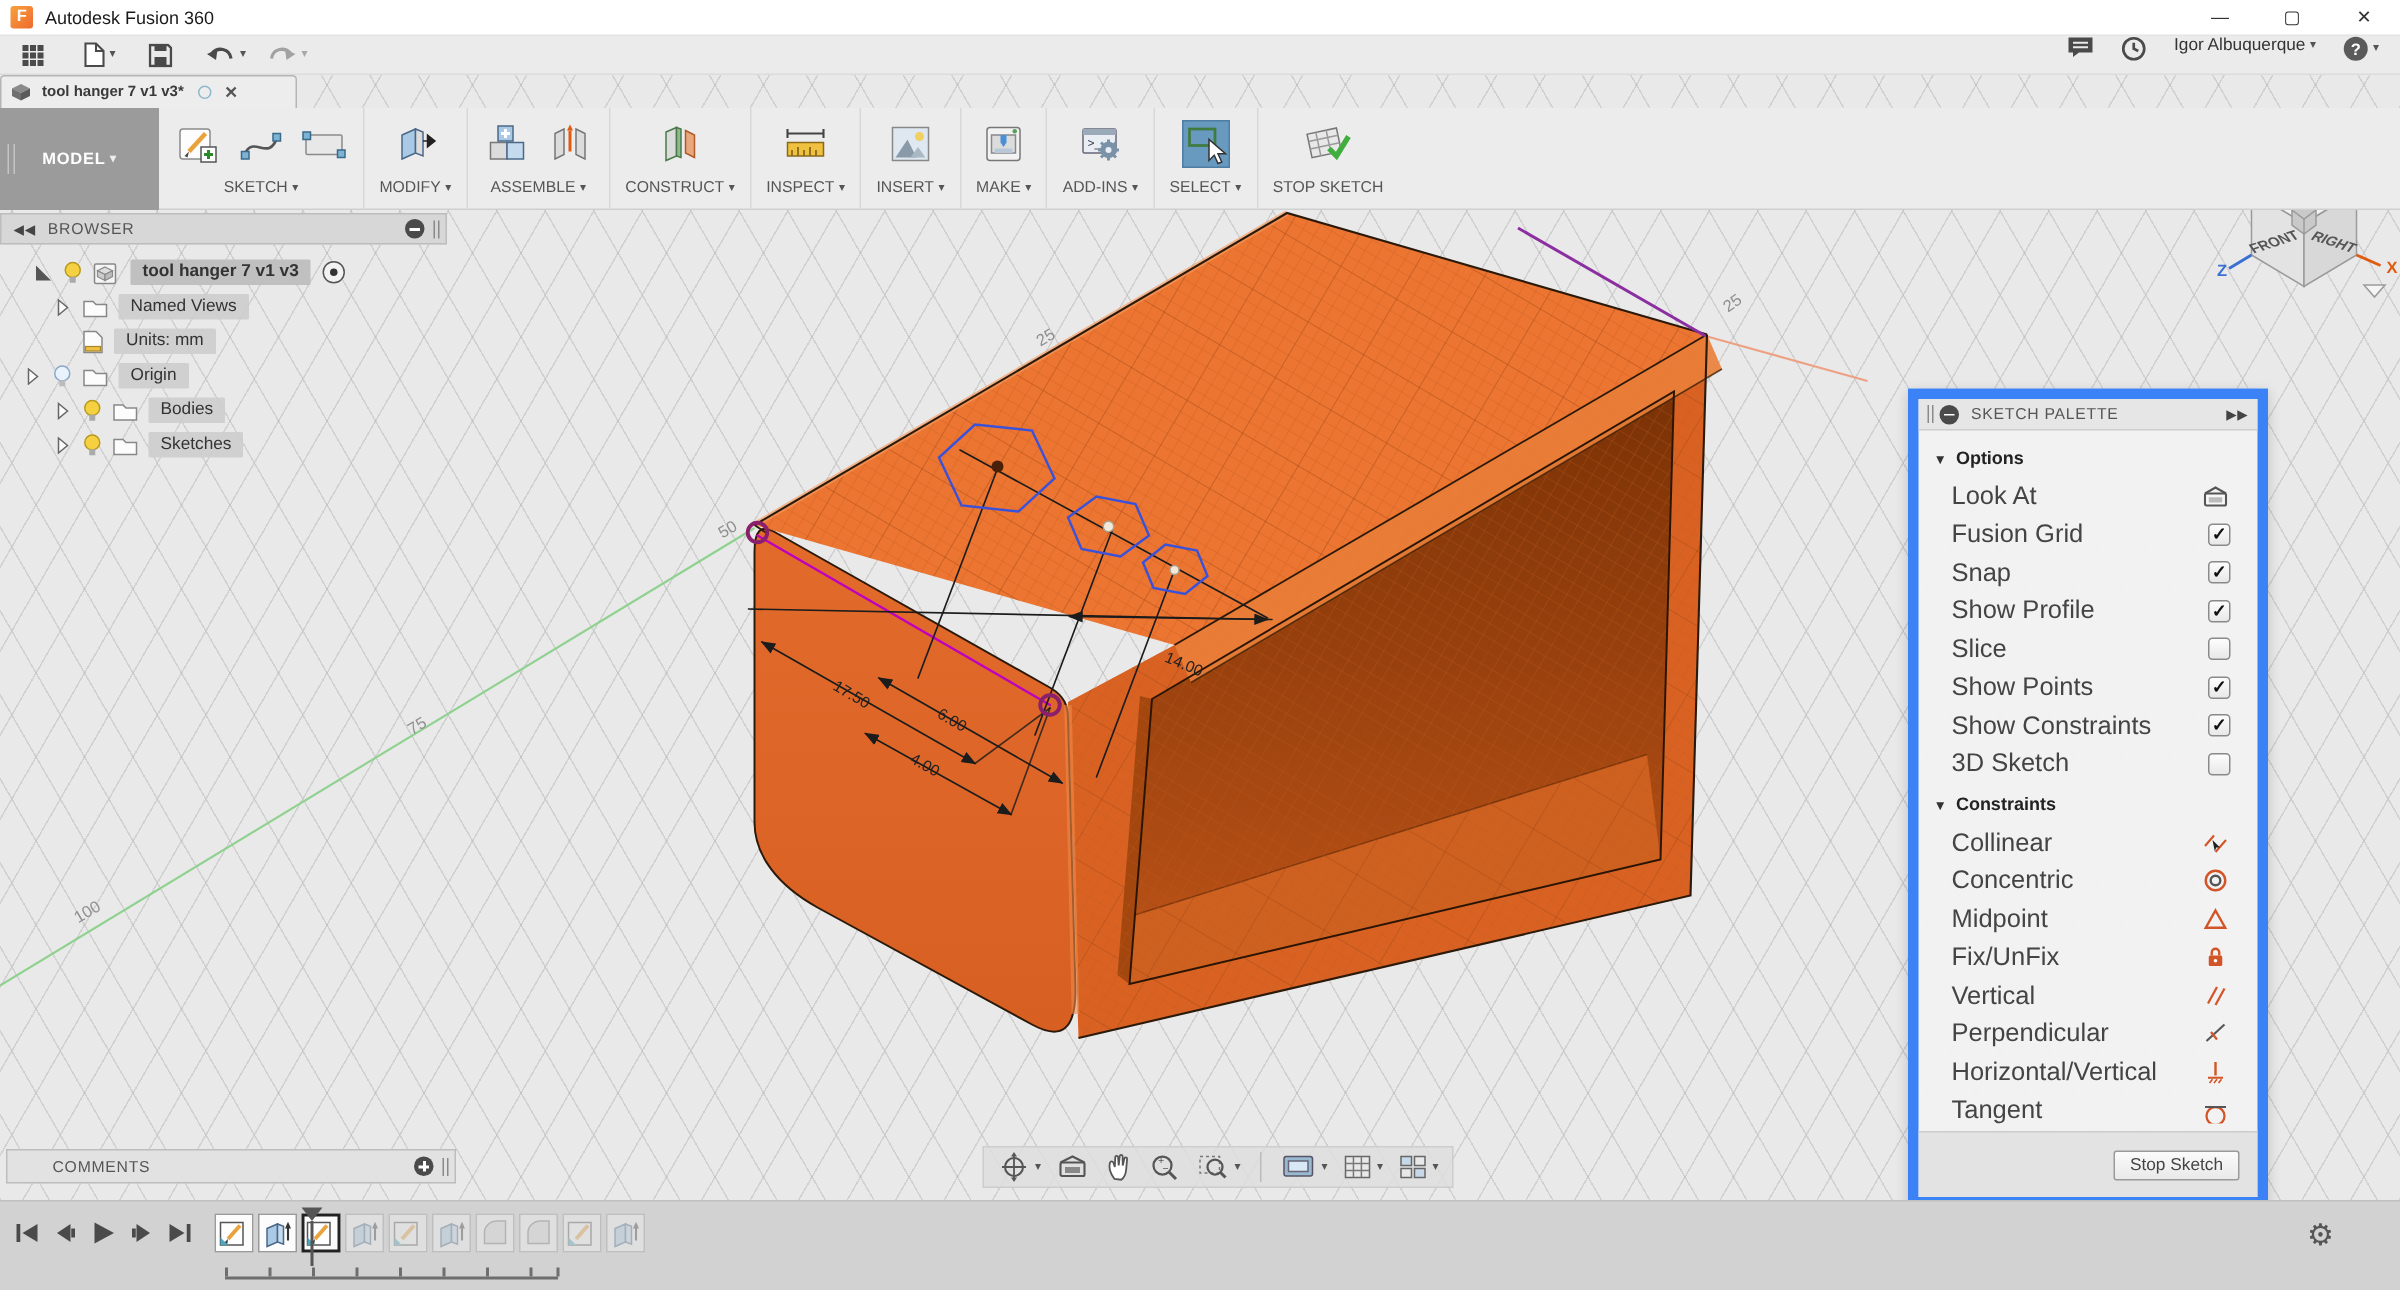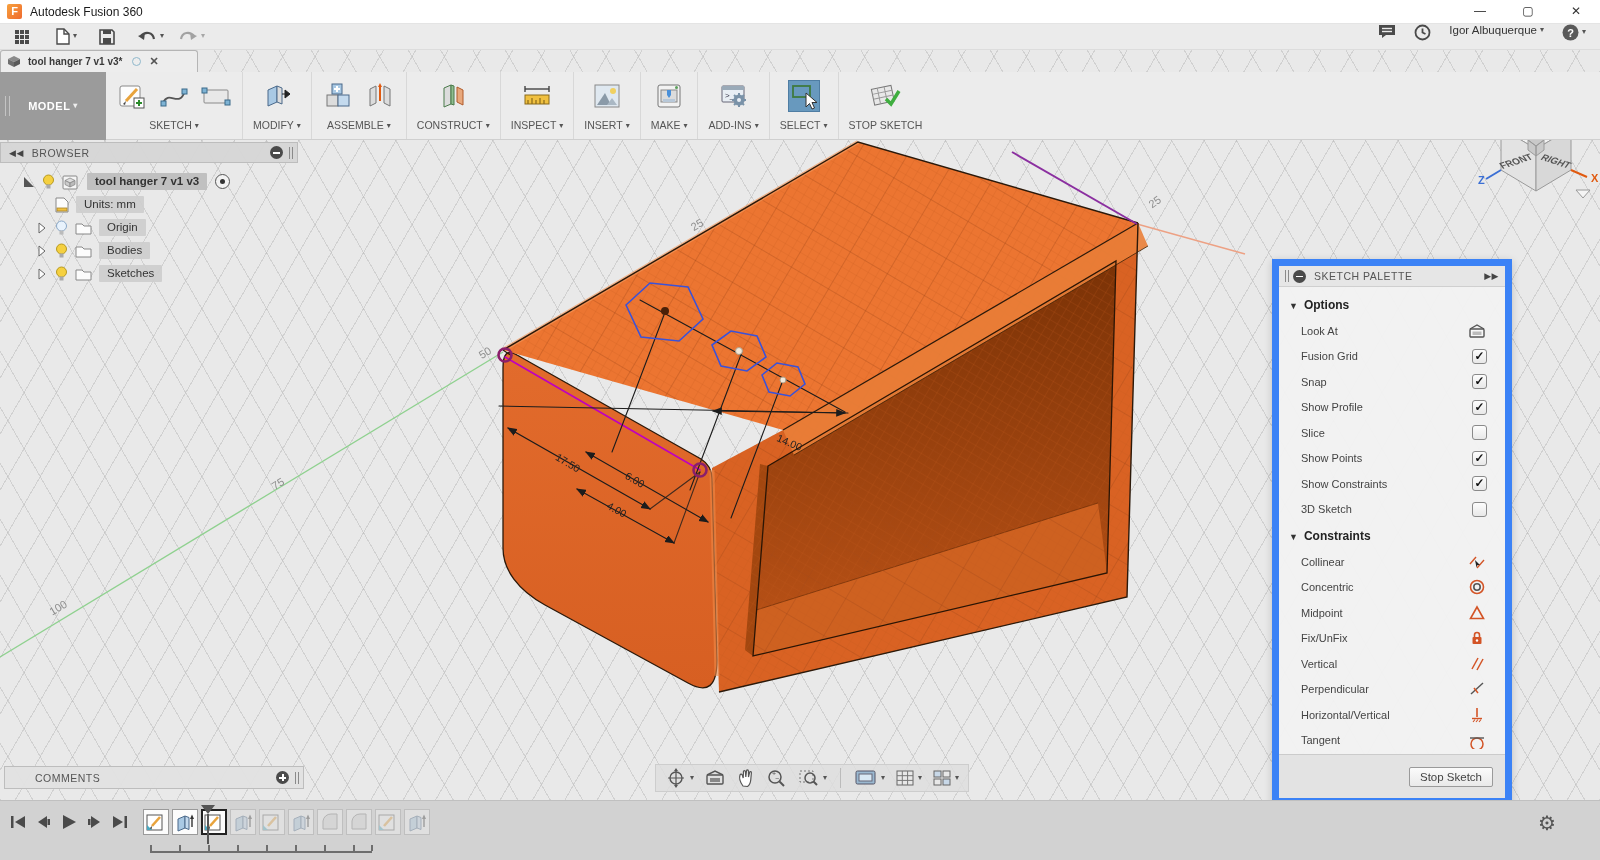--- a/index.html
+++ b/index.html
@@ -67,21 +67,21 @@
   .target-icon { width:15px; height:15px; border:1.5px solid #555; border-radius:50%; margin-left:8px; position:relative; background:#f2f2f2; }
   .target-icon::after { content:""; position:absolute; left:3.5px; top:3.5px; width:5px; height:5px; border-radius:50%; background:#333; }
 
   
   .palette { position:absolute; left:1272px; top:259px; width:240px; height:546px; background:rgba(242,242,242,.97); border:7px solid #3b82f6; box-shadow:0 2px 8px rgba(0,0,0,.18); overflow:hidden; }
   .palette .panel-header { border:none; border-bottom:1px solid #cfcfcf; background:#e6e6e6; }
   .pal-body { padding:4px 0 0 0; }
   .pal-section { font-size:12px; font-weight:bold; color:#222; padding:7px 0 6px 10px; }
   .sec-tri { display:inline-block; font-size:9px; color:#333; margin-right:6px; }
   .sec-tri::after{content:"▼";}
-  .pal-row { display:flex; align-items:center; height:25.5px; padding-left:22px; padding-right:18px; font-size:11px; color:#444; }
+  .pal-row { display:flex; align-items:center; height:25.5px; padding-left:22px; padding-right:18px; font-size:17px; color:#444; }
   .pal-row .plabel { flex:1; }
   .checkbox { width:15px; height:15px; border:1px solid #8a8a8a; border-radius:3px; background:linear-gradient(#fdfdfd,#e8e8e8); text-align:center; line-height:13px; font-size:12px; color:#111; font-weight:bold; }
   .checkbox.checked::after { content:"✓"; }
   .cicon { width:20px; height:18px; display:flex; align-items:center; justify-content:center; }
   .pal-footer { position:absolute; left:0; bottom:0; width:100%; height:44px; background:#e3e3e3; border-top:1px solid #cbcbcb; display:flex; justify-content:flex-end; align-items:center; padding-right:12px; }
   .stop-btn { background:linear-gradient(#fbfbfb,#e9e9e9); border:1px solid #9a9a9a; font-size:11.5px; color:#444; padding:3px 10px; border-radius:2px; font-family:"Liberation Sans",sans-serif; }
 
   
   .comments { position:absolute; left:4px; top:766px; width:300px; height:23px; background:rgba(226,226,226,.95); border:1px solid #bdbdbd; display:flex; align-items:center; font-size:10.5px; color:#555; letter-spacing:.5px; }
   .comments .clabel { margin-left:30px; flex:1; }
@@ -561,30 +561,41 @@
           <svg width="18" height="16">
               <rect x="1" y="2" width="14" height="13" rx="1" fill="#f5f5f5" stroke="#888"></rect>
               <path d="M8,4 L13,6.5 L8,9 L3,6.5 Z" fill="#ddd" stroke="#888" stroke-width=".8"></path>
               <path d="M3,6.5 L8,9 L8,13 L3,10.5 Z" fill="#ccc" stroke="#888" stroke-width=".8"></path>
               <path d="M13,6.5 L8,9 L8,13 L13,10.5 Z" fill="#bbb" stroke="#888" stroke-width=".8"></path>
             </svg>
         </span>
         <span class="blabel selected">tool hanger 7 v1 v3</span>
         <span class="target-icon"></span>
       </div>
+      <div class="brow" style="padding-left:38px">
+        <svg width="8" height="12" style="margin-right:9px">
+            <path d="M1,1 L7,6 L1,11 Z" fill="#fcfcfc" stroke="#666"></path>
+          </svg>
+        <span class="bicon">
+            <svg width="17" height="14">
+              <path d="M1,3 H7 L9,5 H16 V13 H1 Z" fill="#fcfcfc" stroke="#888"></path>
+            </svg>
+          </span>
+        <span class="blabel">Named Views</span>
+      </div>
       <div class="brow" style="padding-left:55px">
         <span class="bicon">
             <svg width="14" height="16">
               <path d="M1,1 H9 L13,5 V15 H1 Z" fill="#fcfcfc" stroke="#888"></path>
               <rect x="2" y="11" width="10" height="3" fill="#f0c040" stroke="#a8842a" stroke-width=".8"></rect>
             </svg>
           </span>
         <span class="blabel">Units: mm</span>
       </div>
-      <div class="brow" style="padding-left:38px">
+      <div class="brow" style="padding-left:18px">
         <svg width="8" height="12" style="margin-right:9px">
             <path d="M1,1 L7,6 L1,11 Z" fill="#fcfcfc" stroke="#666"></path>
           </svg>
         <span class="bicon">
             <svg width="13" height="16">
               <circle cx="6.5" cy="6" r="5" fill="#e8f2fc" stroke="#8aa8c8"></circle>
               <rect x="4.5" y="10.5" width="4" height="4" fill="#bbb"></rect>
             </svg>
           </span>
         <span class="bicon">

